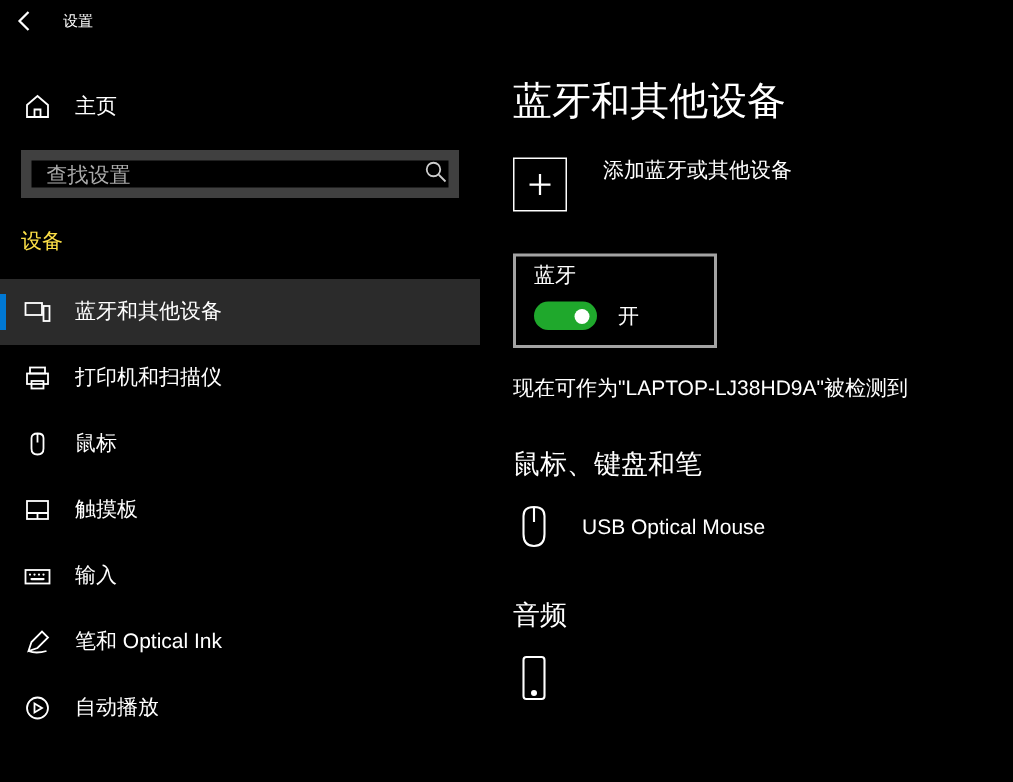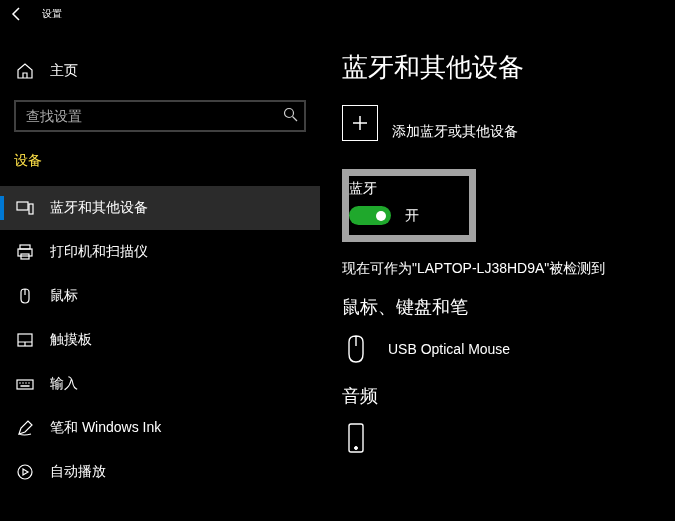--- a/index.html
+++ b/index.html
@@ -43,21 +43,21 @@
 }
 .home-icon svg { stroke: #fff; fill: none; }
 .search-container {
   margin: 10px 14px 0 14px;
   position: relative;
 }
 .search-input {
   width: 100%;
   height: 32px;
   background: #000;
-  border: 2px solid #404040;
+  border: 7px solid #404040;
   color: #ccc;
   padding: 0 34px 0 10px;
   font-size: 14px;
   outline: none;
   font-family: inherit;
 }
 .search-input::placeholder { color: #aaa; }
 .search-icon {
   position: absolute;
   right: 8px;
@@ -103,39 +103,39 @@
   padding: 0 0 0 22px;
   overflow: hidden;
 }
 .page-title {
   font-size: 26px;
   font-weight: 400;
   margin-top: 50px;
 }
 .add-device {
   display: flex;
-  align-items: flex-end;
-  gap: 14px;
+  align-items: flex-start;
+  gap: 24px;
   margin-top: 20px;
   font-family: Liberation Serif, serif;
 }
 .plus-box {
   width: 36px;
   height: 36px;
   border: 1px solid #fff;
   display: flex;
   align-items: center;
   justify-content: center;
 }
 .plus-box svg { stroke: #fff; }
 .bt-section {
   margin-top: 28px;
-  border: 7px solid #a3a3a3;
+  border: 2px solid #a3a3a3;
   display: inline-block;
-  padding: 4px 50px 10px 0;
+  padding: 4px 50px 10px 12px;
 }
 .bt-label { font-size: 14px; }
 .toggle-row {
   display: flex;
   align-items: center;
   gap: 14px;
   margin-top: 8px;
 }
 .toggle {
   width: 42px;
@@ -153,21 +153,21 @@
   top: 4.5px;
   right: 5px;
 }
 .toggle-state { font-size: 14px; }
 .discoverable {
   margin-top: 18px;
   font-size: 14px;
 }
 .subsection-title {
   font-size: 18px;
-  margin-top: 17px;
+  margin-top: 29px;
   font-weight: 400;
 }
 .device-row {
   display: flex;
   align-items: center;
   gap: 18px;
   margin-top: 12px;
 }
 .device-icon {
   width: 28px;
@@ -259,21 +259,21 @@
           </svg>
       </span>
       <span>输入</span>
     </div>
     <div class="nav-item">
       <span class="nav-icon">
         <svg width="18" height="18" viewBox="0 0 18 18">
             <path d="M3 15 L5 9 L12 2 L16 6 L9 13 Z M3 15 Q8 17 15 15" stroke-width="1.2"></path>
           </svg>
       </span>
-      <span>笔和 Windows Ink</span>
+      <span>笔和 Optical Ink</span>
     </div>
     <div class="nav-item">
       <span class="nav-icon">
         <svg width="18" height="18" viewBox="0 0 18 18">
             <circle cx="9" cy="9" r="7" stroke-width="1.2"></circle>
             <path d="M7 6 L12 9 L7 12 Z" stroke-width="1.2"></path>
           </svg>
       </span>
       <span>自动播放</span>
     </div>

